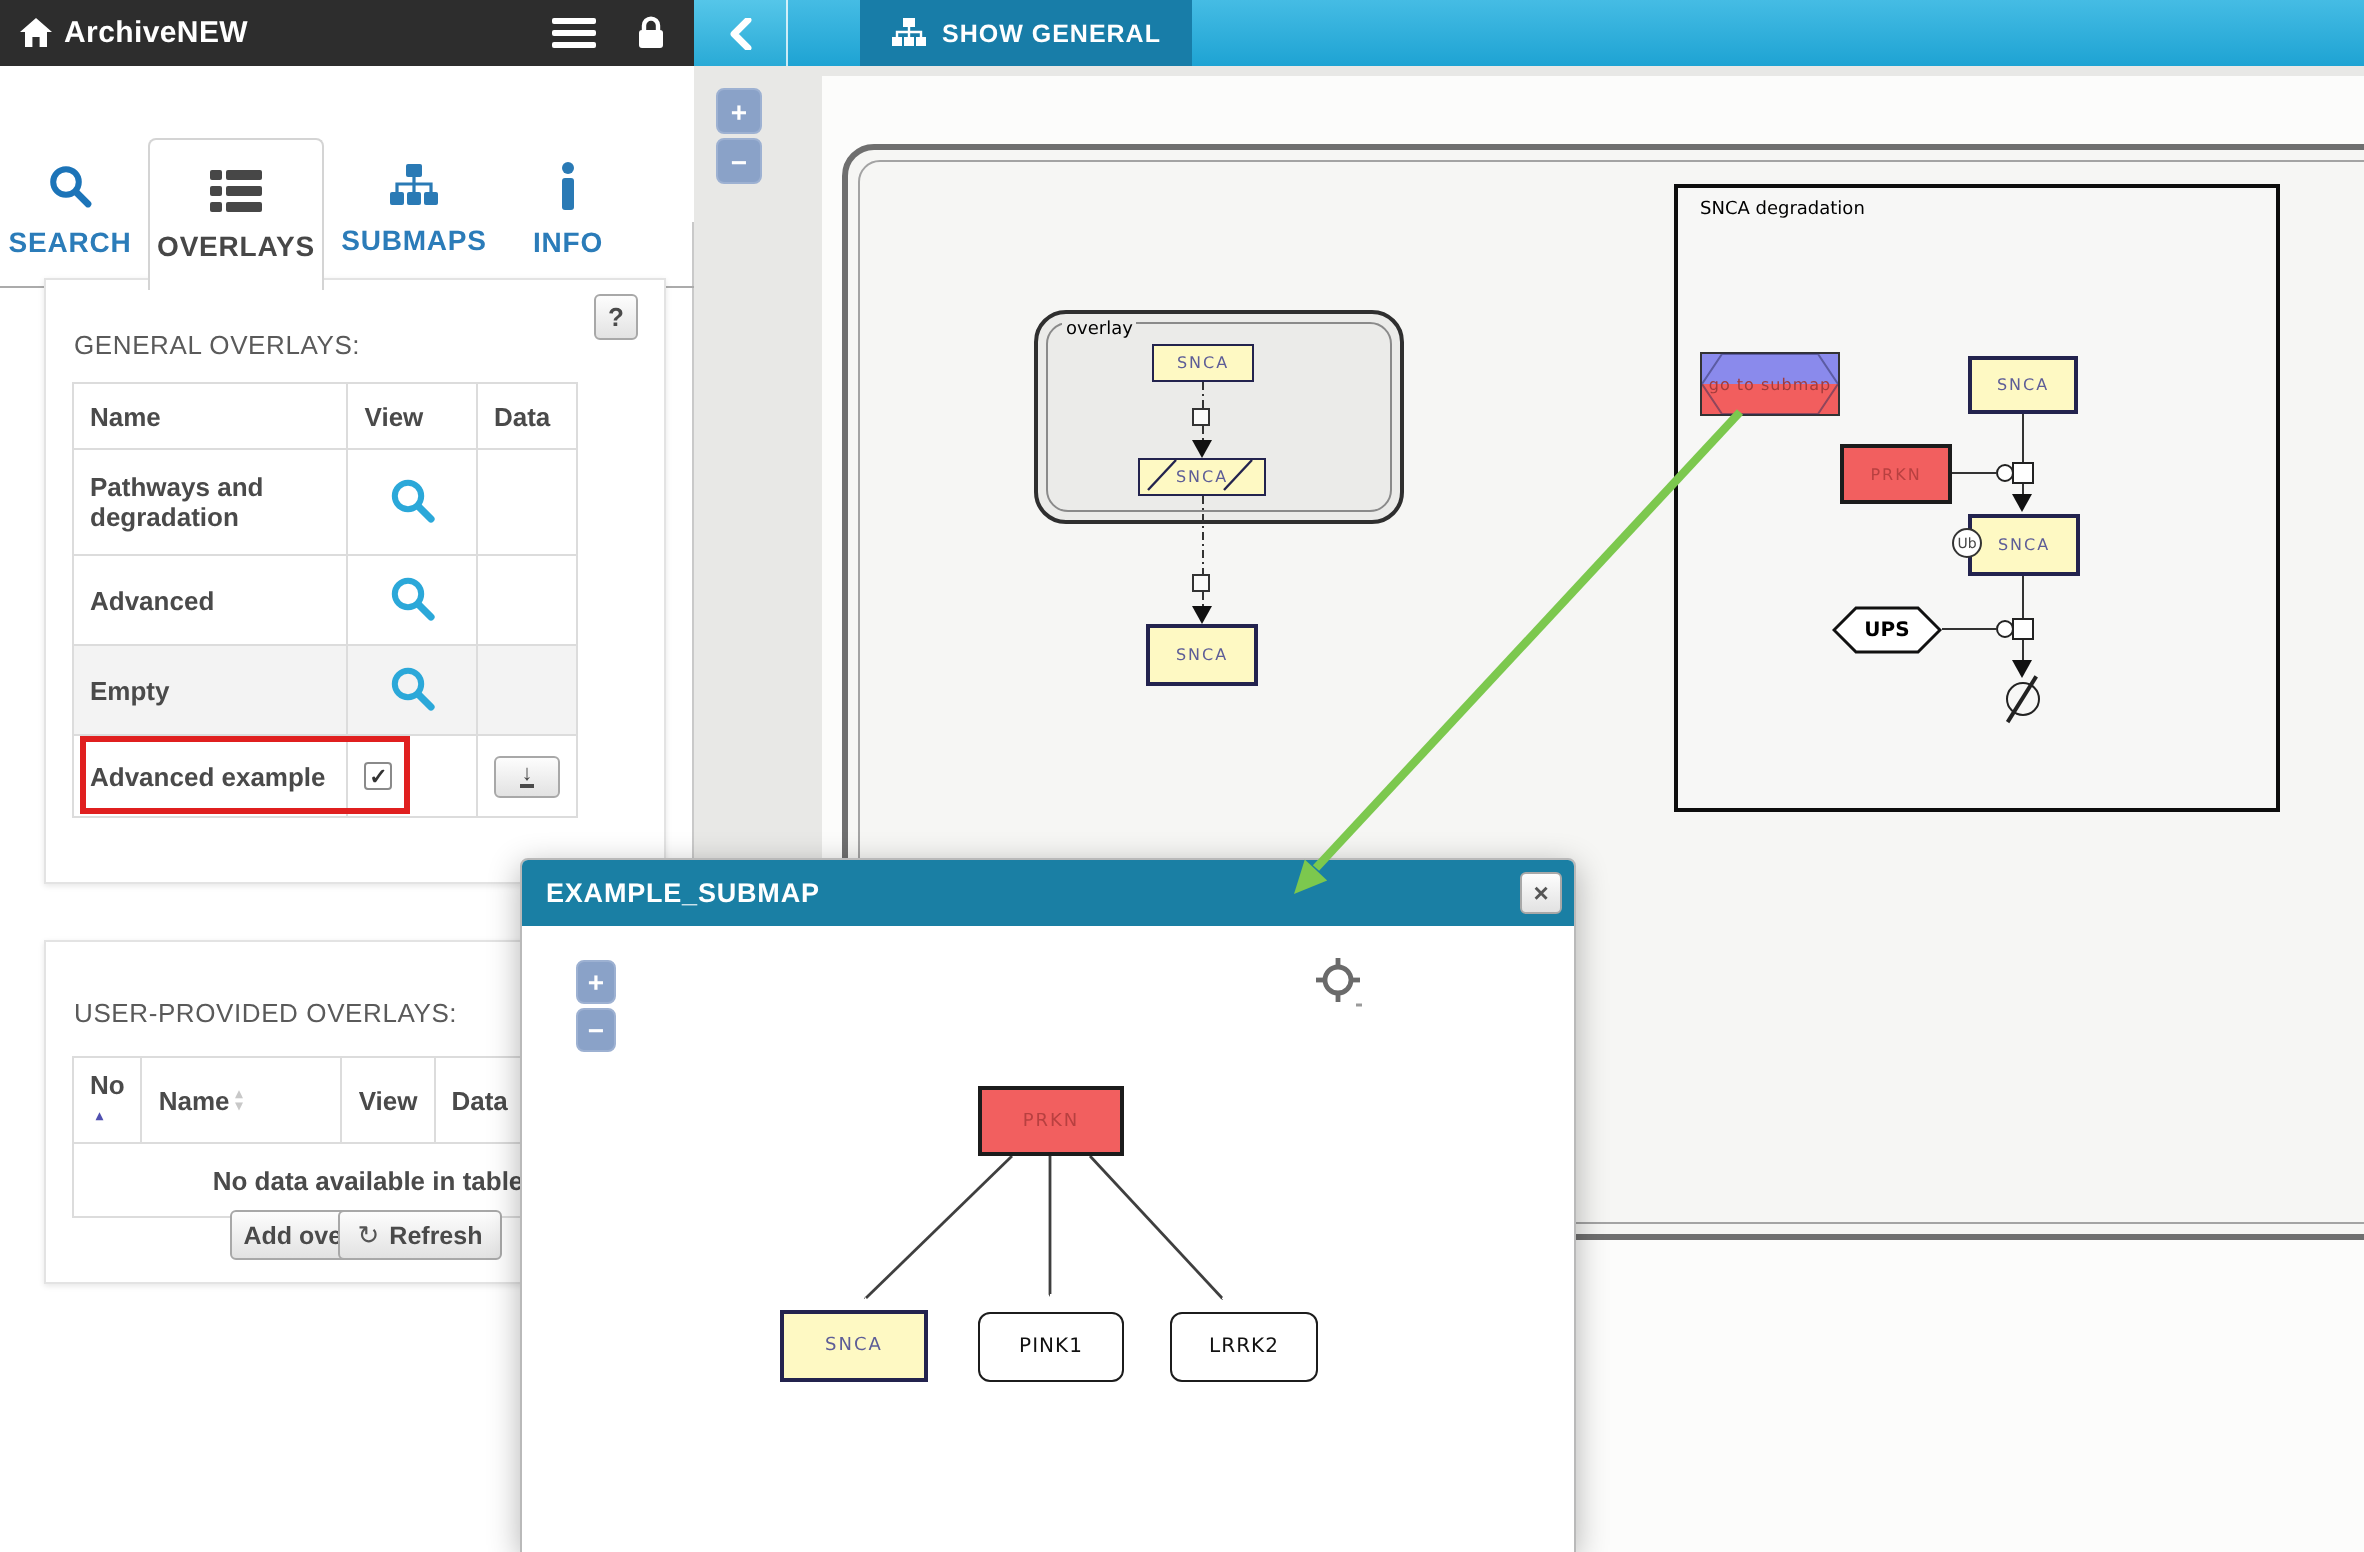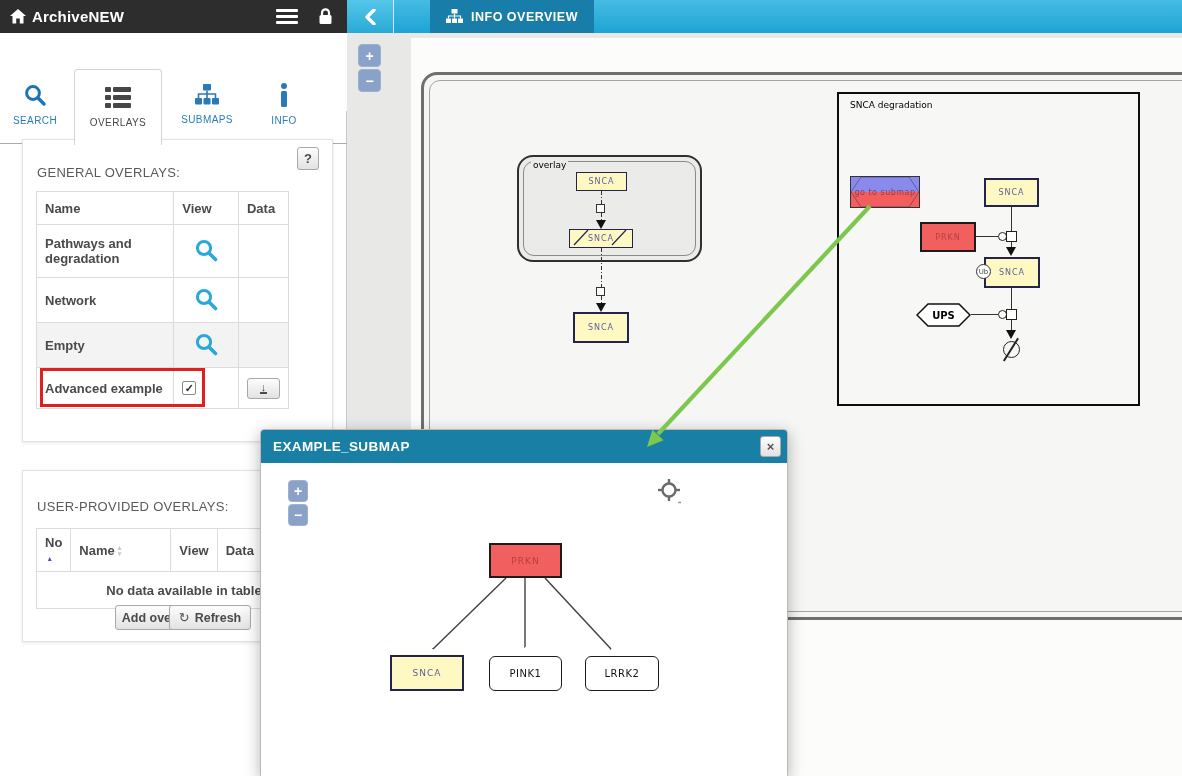--- a/index.html
+++ b/index.html
@@ -11,21 +11,21 @@
   .left-panel { position:absolute; left:0; top:0; width:347px; height:776px; background:#fff; border-right:1px solid #c9c9c9; z-index:5; }
   .topbar { position:absolute; left:0; top:0; width:347px; height:33px; background:#2d2d2d; display:flex; align-items:center; z-index:6; }
   .brand { color:#fff; font-weight:bold; font-size:15px; margin-left:6px; letter-spacing:.2px; }
   .topbar-right { position:absolute; right:14px; top:0; height:33px; display:flex; align-items:center; gap:20px; }
   .hamburger { width:22px; height:15px; display:flex; flex-direction:column; justify-content:space-between; cursor:pointer; }
   .hamburger div { height:3px; background:#fff; border-radius:1px; }
 
   .tabbar { position:absolute; left:0; top:33px; width:347px; height:78px; background:#fff; }
   .tab-underline { position:absolute; left:0; top:110px; width:347px; height:1px; background:#ababab; }
   .tab { position:absolute; top:33px; height:77px; display:flex; flex-direction:column; align-items:center; justify-content:center; gap:8px; cursor:pointer; }
-  .tab .lbl { font-size:10px; font-weight:normal; color:#2b7cb9; letter-spacing:.4px; }
+  .tab .lbl { font-size:14px; font-weight:bold; color:#2b7cb9; letter-spacing:.4px; }
   .tab.active { background:#fff; border:1px solid #d4d4d4; border-bottom:none; border-radius:4px 4px 0 0; top:36px; height:76px; z-index:2; }
   .tab.active .lbl { color:#474747; }
 
   
   .card { position:absolute; background:#fff; border:1px solid #e3e3e3; box-shadow:0 1px 3px rgba(0,0,0,.10); }
   .card-title { position:absolute; font-size:13px; color:#5a5a5a; letter-spacing:.3px; }
   .btn3d { background:linear-gradient(#fdfdfd,#e2e2e2); border:1px solid #a8a8a8; border-radius:3px; color:#4a4a4a; font-weight:bold; display:flex; align-items:center; justify-content:center; cursor:pointer; }
 
   table.ovl { border-collapse:collapse; font-size:13px; color:#4a4a4a; }
   table.ovl th, table.ovl td { border:1px solid #dcdcdc; text-align:left; padding:6px 8px; font-weight:bold; }
@@ -182,21 +182,21 @@
         </svg>
       </div>
       <div class="overview-btn">
         <svg width="17" height="15" viewBox="0 0 17 15">
           <rect x="5.5" y="0" width="6" height="4.5" fill="#fff"></rect>
           <rect x="0" y="9.5" width="5" height="4.5" fill="#fff"></rect>
           <rect x="6" y="9.5" width="5" height="4.5" fill="#fff"></rect>
           <rect x="12" y="9.5" width="5" height="4.5" fill="#fff"></rect>
           <path d="M8.5 4.5 V7 M2.5 9.5 V7 H14.5 V9.5 M8.5 7 V9.5" stroke="#fff" stroke-width="1.2" fill="none"></path>
         </svg>
-        <span>INFO OVERVIEW</span>
+        <span>SHOW GENERAL</span>
       </div>
     </div>
 
     <div class="zoom-btn" style="left:11px; top:44px;">
         <span>+</span>
       </div>
     <div class="zoom-btn" style="left:11px; top:69px;">
         <span>−</span>
       </div>
   </div>
@@ -268,21 +268,21 @@
           <td>Pathways and degradation</td>
           <td style="text-align:center;">
             <svg class="mag-icon" width="24" height="24" viewBox="0 0 24 24">
               <circle cx="10" cy="10" r="6.6" fill="none" stroke="#2ba8d9" stroke-width="3"></circle>
               <line x1="15" y1="15" x2="21.5" y2="21.5" stroke="#2ba8d9" stroke-width="3.6" stroke-linecap="round"></line>
             </svg>
           </td>
           <td></td>
         </tr>
         <tr style="height:45px;">
-          <td>Network</td>
+          <td>Advanced</td>
           <td style="text-align:center;">
             <svg class="mag-icon" width="24" height="24" viewBox="0 0 24 24">
               <circle cx="10" cy="10" r="6.6" fill="none" stroke="#2ba8d9" stroke-width="3"></circle>
               <line x1="15" y1="15" x2="21.5" y2="21.5" stroke="#2ba8d9" stroke-width="3.6" stroke-linecap="round"></line>
             </svg>
           </td>
           <td></td>
         </tr>
         <tr style="height:45px; background:#f3f3f3;">
           <td>Empty</td>

